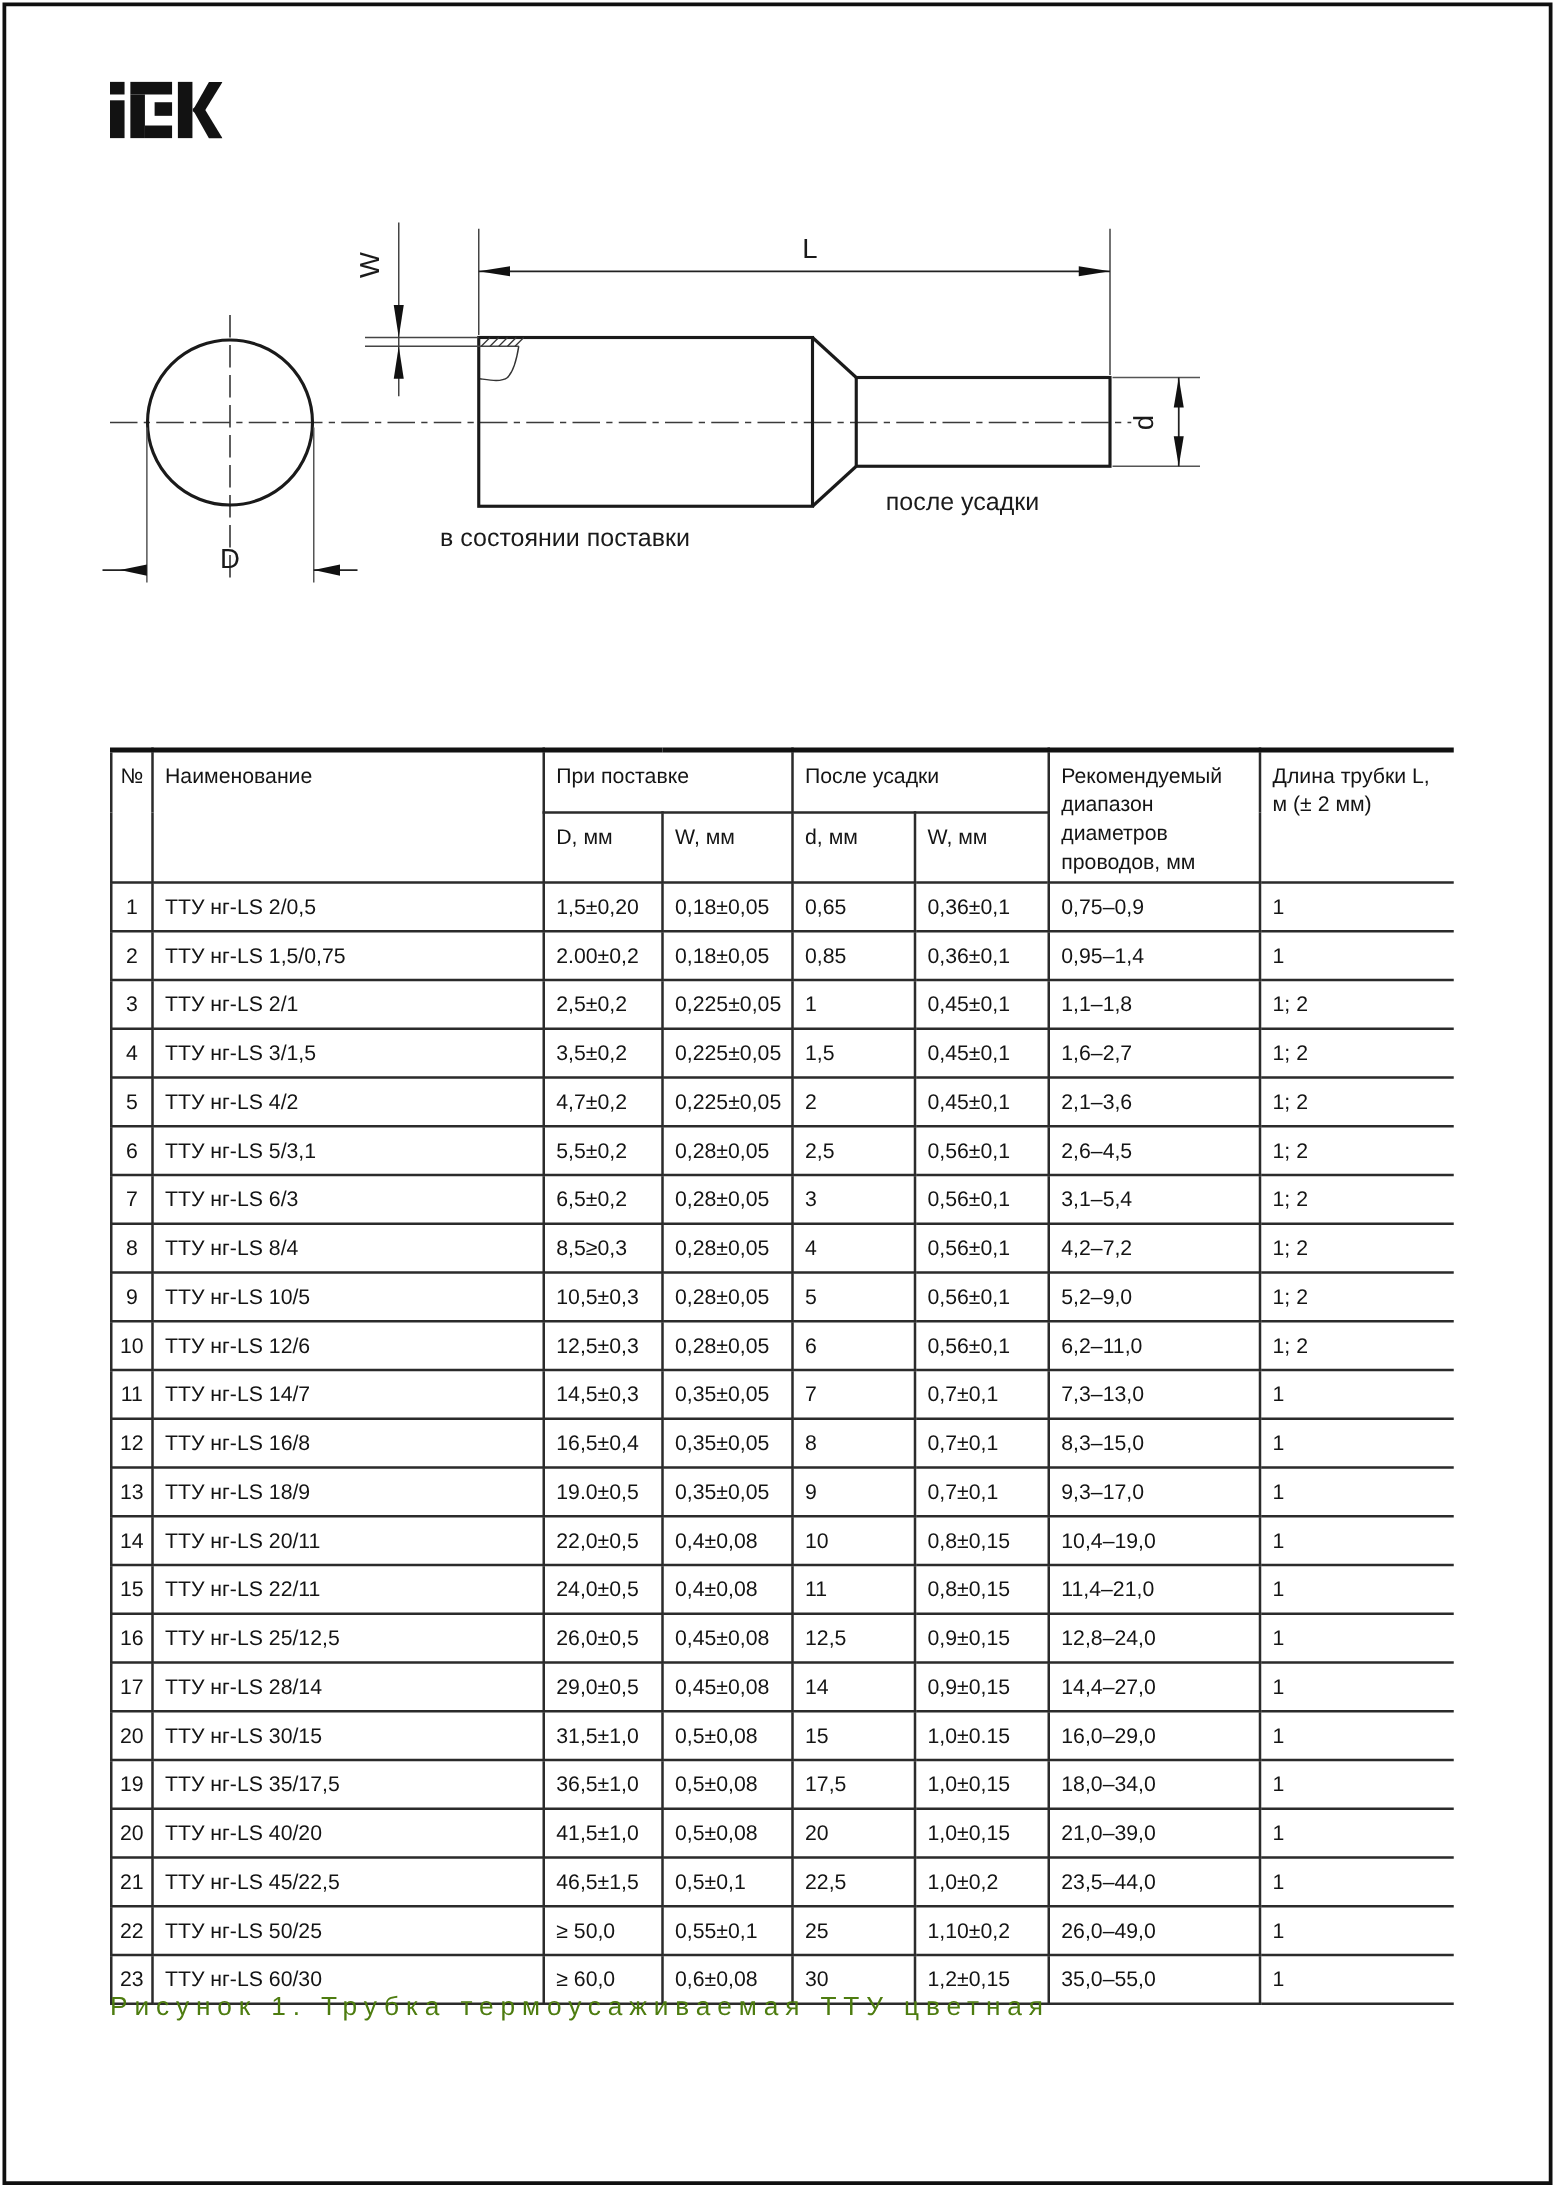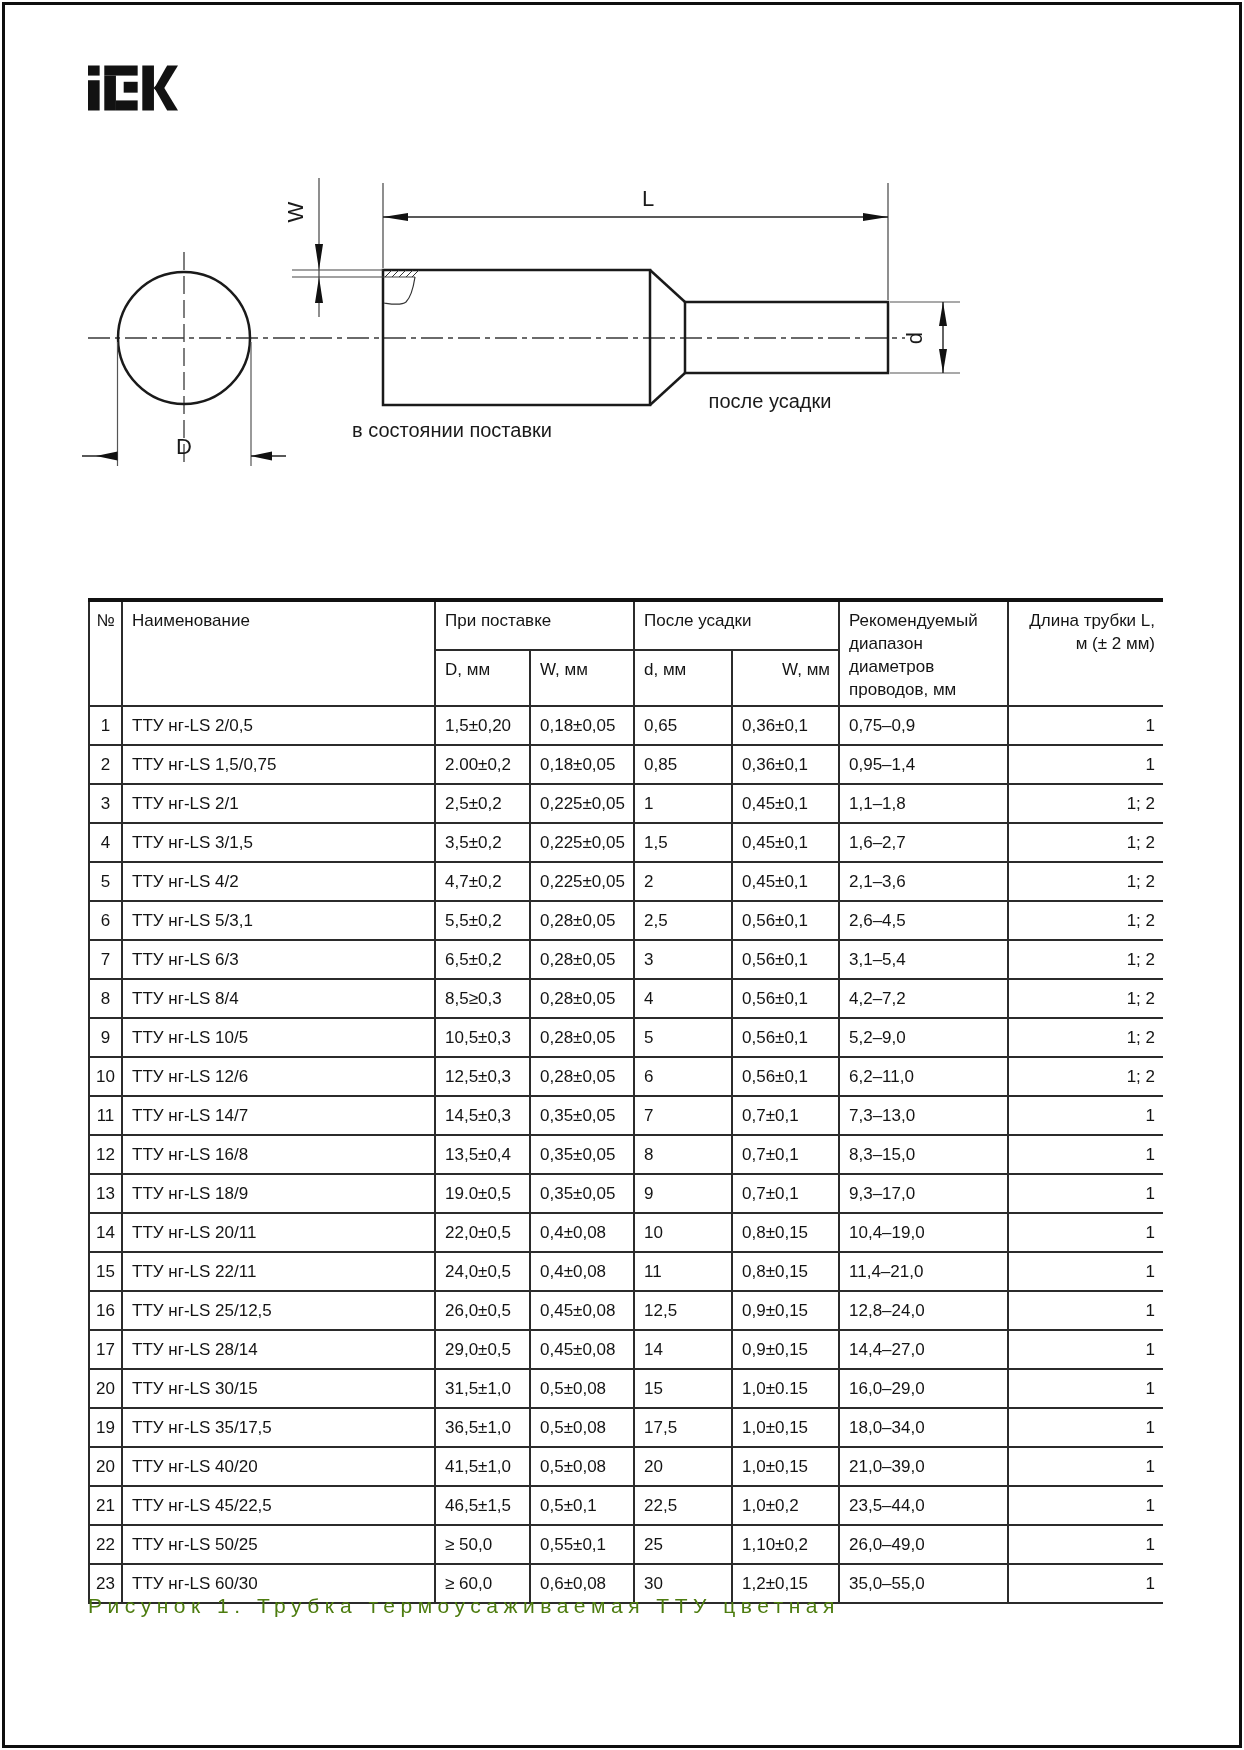--- a/index.html
+++ b/index.html
@@ -24,21 +24,21 @@
     border:2px solid #2b2b2b;
     padding:2px 8px 2px 9px;
     font-weight:400;text-align:left;
     overflow:hidden;white-space:nowrap;
   }
   .spec-table thead th{vertical-align:top;padding-top:8px;line-height:1.35;white-space:normal;}
   .spec-table{border-top:4px solid #111;}
   .spec-table thead tr.h1 th{height:37px;}
   .spec-table thead tr.h2 th{height:44px;}
   .spec-table tbody td{height:33px;vertical-align:middle;}
-  .spec-table th:last-child,.spec-table td:last-child{border-right:none;text-align:right;}
+  .spec-table th:last-child,.spec-table td:last-child{border-right:none;}
   .spec-table .num{text-align:center;padding-left:2px;padding-right:2px;}
 
   .figure-caption{
     position:absolute;left:88px;top:1594px;
     font-size:21px;letter-spacing:5.5px;color:#4d7c0f;white-space:nowrap;
   }
 </style>
 </head>
 <body>
 
@@ -251,21 +251,21 @@
         <td>14,5±0,3</td>
         <td>0,35±0,05</td>
         <td>7</td>
         <td>0,7±0,1</td>
         <td>7,3–13,0</td>
         <td>1</td>
       </tr>
       <tr>
         <td class="num">12</td>
         <td>ТТУ нг-LS 16/8</td>
-        <td>13,5±0,4</td>
+        <td>16,5±0,4</td>
         <td>0,35±0,05</td>
         <td>8</td>
         <td>0,7±0,1</td>
         <td>8,3–15,0</td>
         <td>1</td>
       </tr>
       <tr>
         <td class="num">13</td>
         <td>ТТУ нг-LS 18/9</td>
         <td>19.0±0,5</td>

